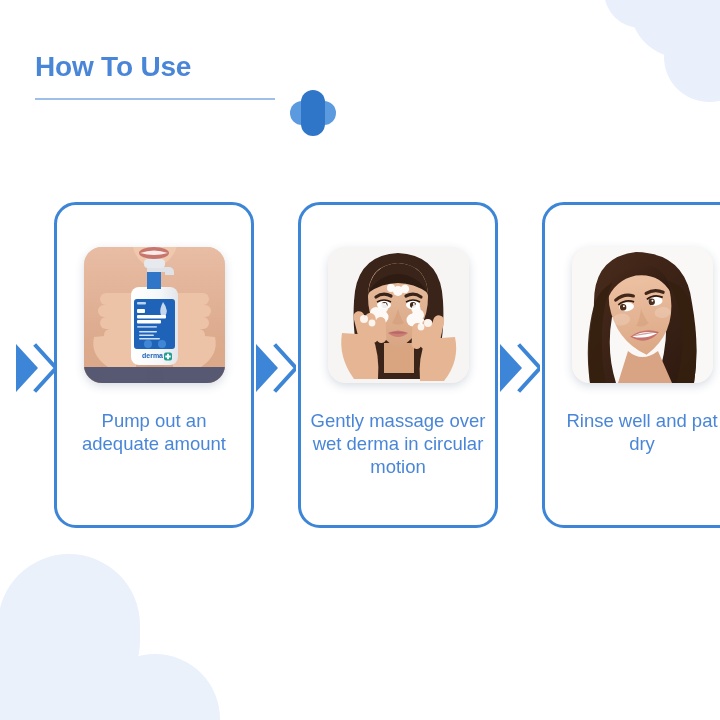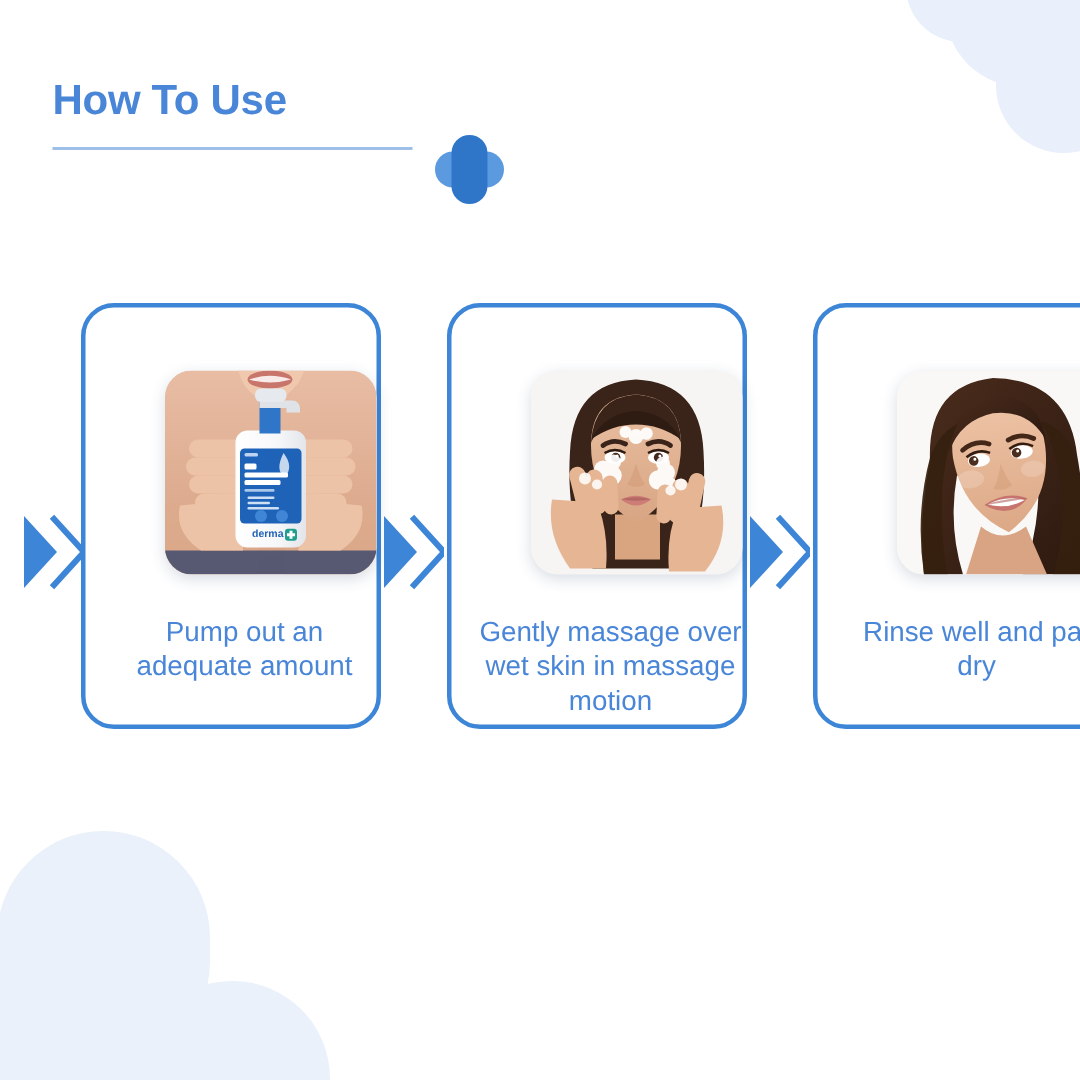--- a/index.html
+++ b/index.html
@@ -120,28 +120,28 @@
     height: 56px;
     margin-top: 138px;
     position: relative;
   }
   .chev.first { margin-left: 14px; }
   .chev svg { display: block; }
 
   .card {
     flex: 0 0 auto;
     width: 200px;
-    height: 284px;
+    height: 326px;
     box-sizing: border-box;
     border: 3px solid #3d85d6;
     border-radius: 22px;
     background: #ffffff;
     display: flex;
     flex-direction: column;
-    align-items: flex-end;
+    align-items: center;
     padding-top: 42px;
   }
   .card-1 { margin-left: -2px; }
   .card-2 { margin-left: 2px; }
   .card-3 { margin-left: 2px; }
 
   .thumb {
     width: 141px;
     height: 136px;
     border-radius: 18px;
@@ -342,21 +342,21 @@
           <rect x="84" y="76" width="10" height="26" rx="5" transform="rotate(3 89 89)"></rect>
         </g>
         <g fill="#ffffff" opacity="0.85">
           <circle cx="36" cy="72" r="4"></circle>
             <circle cx="44" cy="76" r="3.4"></circle>
           <circle cx="100" cy="76" r="4"></circle>
             <circle cx="93" cy="80" r="3.4"></circle>
         </g>
       </svg>
     </div>
-    <div class="caption">Gently massage over wet skin in massage motion</div>
+    <div class="caption">Gently massage over wet derma in circular motion</div>
   </div>
 
   <div class="chev">
     <svg viewBox="0 0 42 56" width="42" height="56" aria-hidden="true">
       <path d="M2 4 L24 28 L2 52 Z" fill="#3d85d6"></path>
       <path d="M22 6 L42 28 L22 50" fill="none" stroke="#3d85d6" stroke-width="4" stroke-linecap="square" stroke-linejoin="miter"></path>
     </svg>
   </div>
 
   <div class="card card-3">

